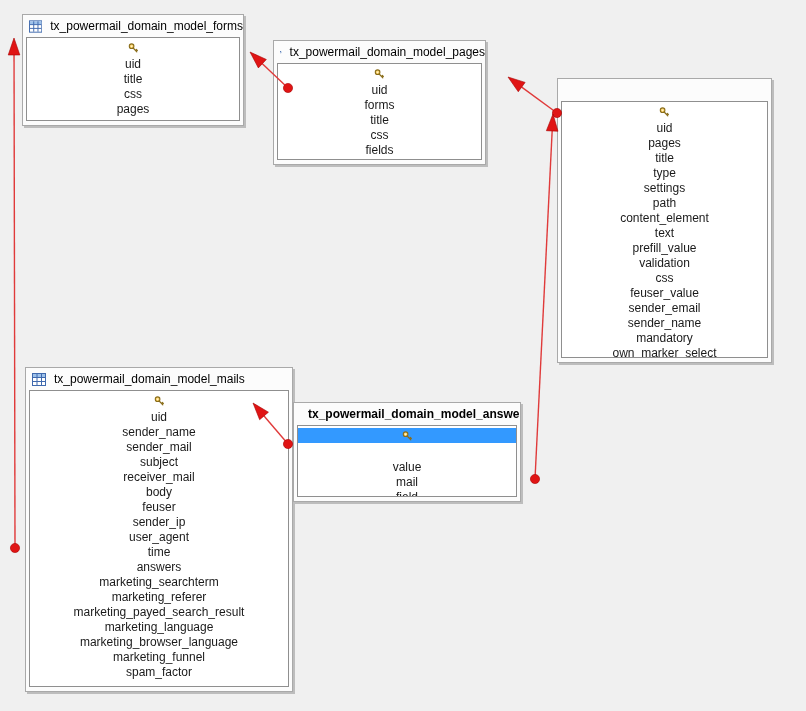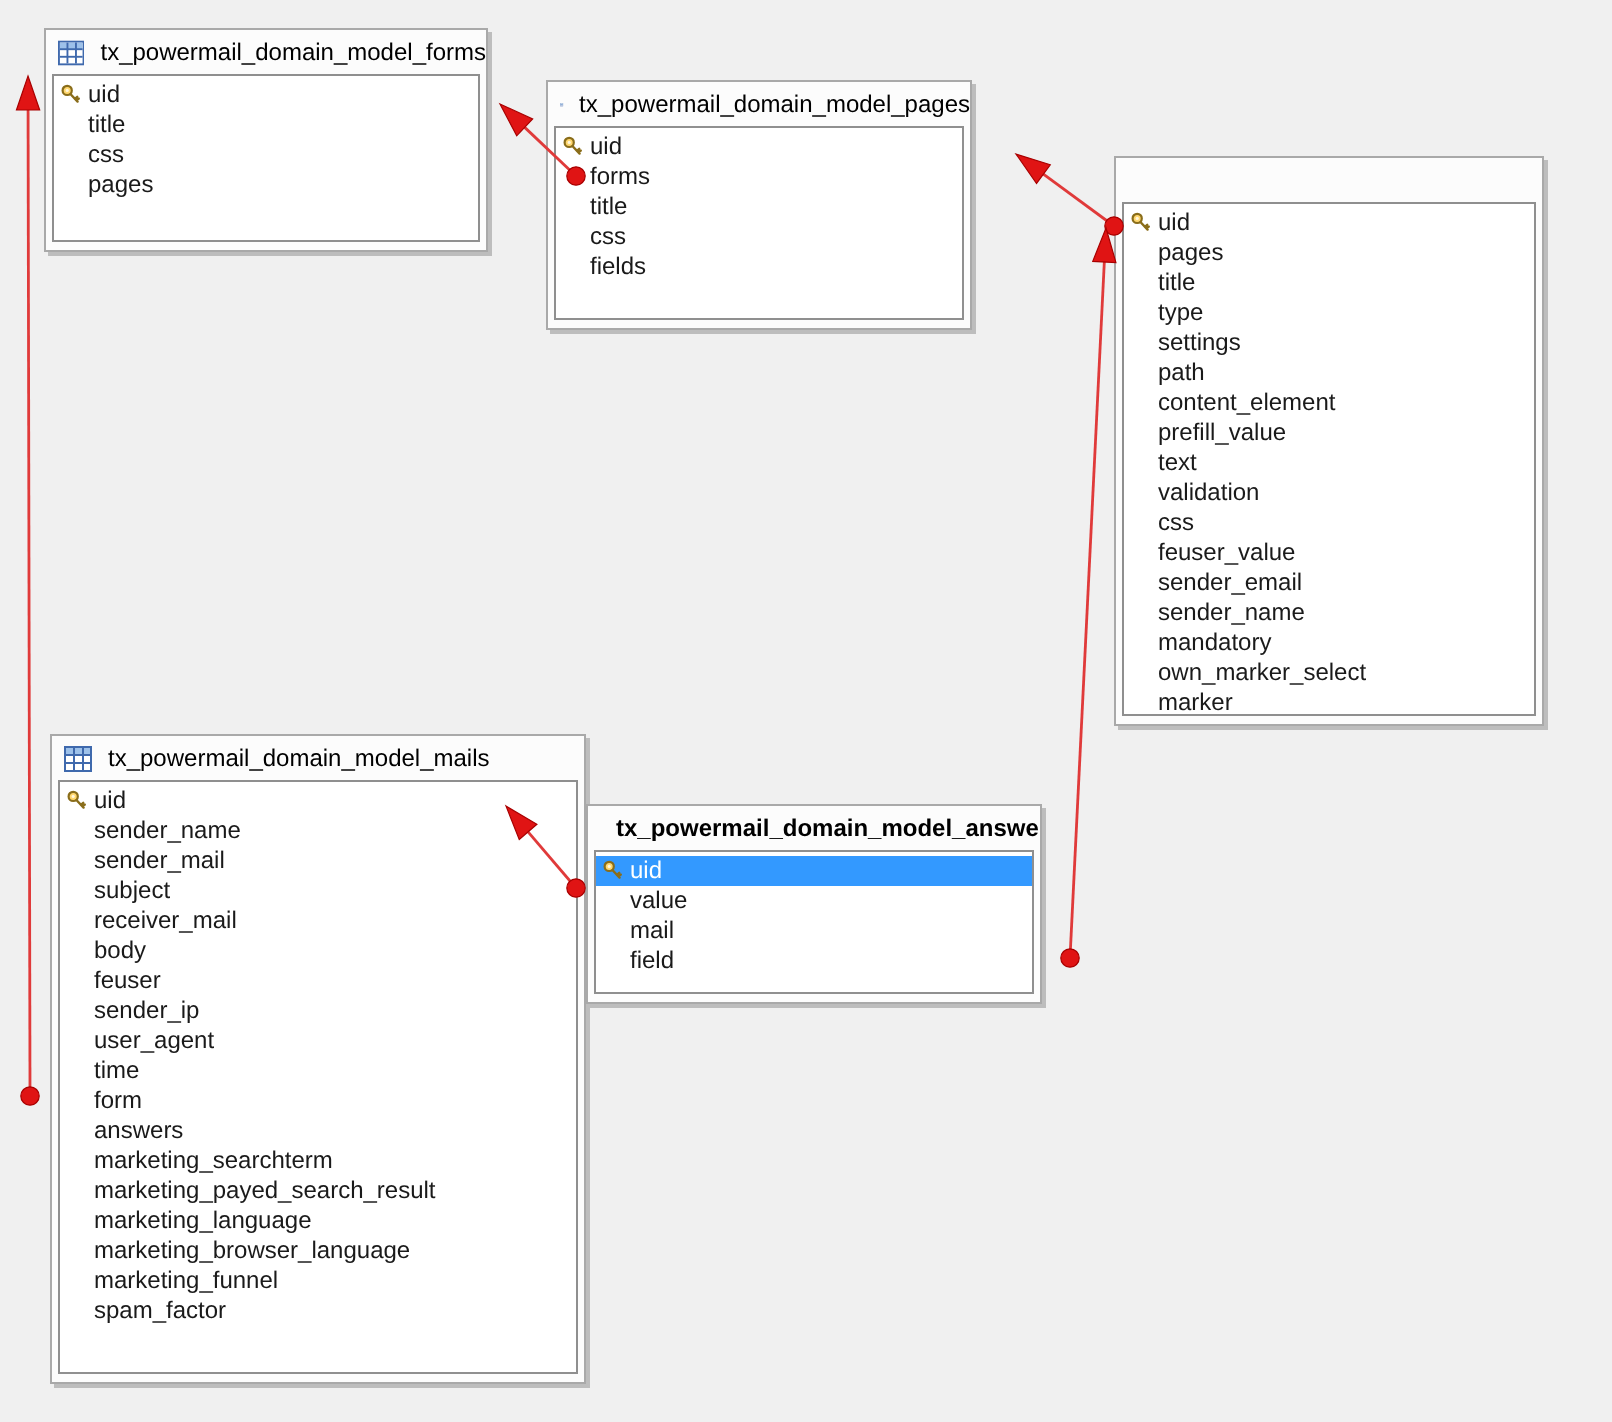--- a/index.html
+++ b/index.html
@@ -52,20 +52,21 @@
     padding-top: 2px;
     box-sizing: border-box;
   }
   .field-row {
     height: 15px;
     display: flex;
     align-items: center;
     font-size: 12px;
     color: #1a1a1a;
     white-space: nowrap;
+    flex-direction: column;
   }
   .field-row .icon-cell {
     width: 17px;
     flex: 0 0 17px;
     display: flex;
     justify-content: center;
     align-items: center;
   }
   .field-row.selected {
     background: #3399ff;
@@ -187,25 +188,25 @@
           <div class="field-row">
             <span class="icon-cell"></span>
             <span class="field-name">path</span>
           </div>
           <div class="field-row">
             <span class="icon-cell"></span>
             <span class="field-name">content_element</span>
           </div>
           <div class="field-row">
             <span class="icon-cell"></span>
+            <span class="field-name">text</span>
+          </div>
+          <div class="field-row">
+            <span class="icon-cell"></span>
             <span class="field-name">prefill_value</span>
-          </div>
-          <div class="field-row">
-            <span class="icon-cell"></span>
-            <span class="field-name">text</span>
           </div>
           <div class="field-row">
             <span class="icon-cell"></span>
             <span class="field-name">validation</span>
           </div>
           <div class="field-row">
             <span class="icon-cell"></span>
             <span class="field-name">css</span>
           </div>
           <div class="field-row">
@@ -288,29 +289,29 @@
           <div class="field-row">
             <span class="icon-cell"></span>
             <span class="field-name">user_agent</span>
           </div>
           <div class="field-row">
             <span class="icon-cell"></span>
             <span class="field-name">time</span>
           </div>
           <div class="field-row">
             <span class="icon-cell"></span>
-            <span class="field-name">form</span>
-          </div>
-          <div class="field-row">
-            <span class="icon-cell"></span>
             <span class="field-name">answers</span>
           </div>
           <div class="field-row">
             <span class="icon-cell"></span>
             <span class="field-name">marketing_searchterm</span>
+          </div>
+          <div class="field-row">
+            <span class="icon-cell"></span>
+            <span class="field-name">marketing_referer</span>
           </div>
           <div class="field-row">
             <span class="icon-cell"></span>
             <span class="field-name">marketing_payed_search_result</span>
           </div>
           <div class="field-row">
             <span class="icon-cell"></span>
             <span class="field-name">marketing_language</span>
           </div>
           <div class="field-row">

